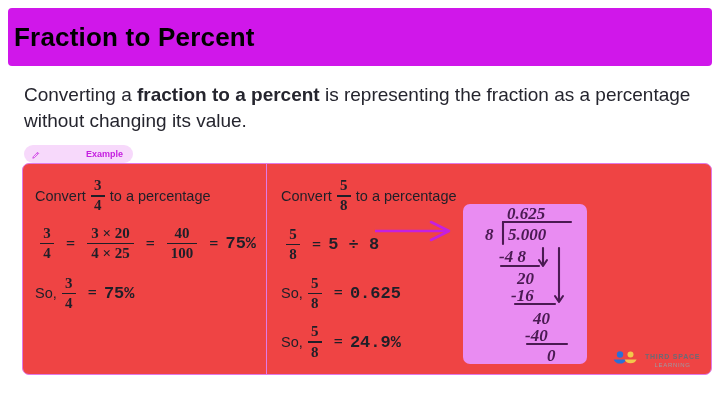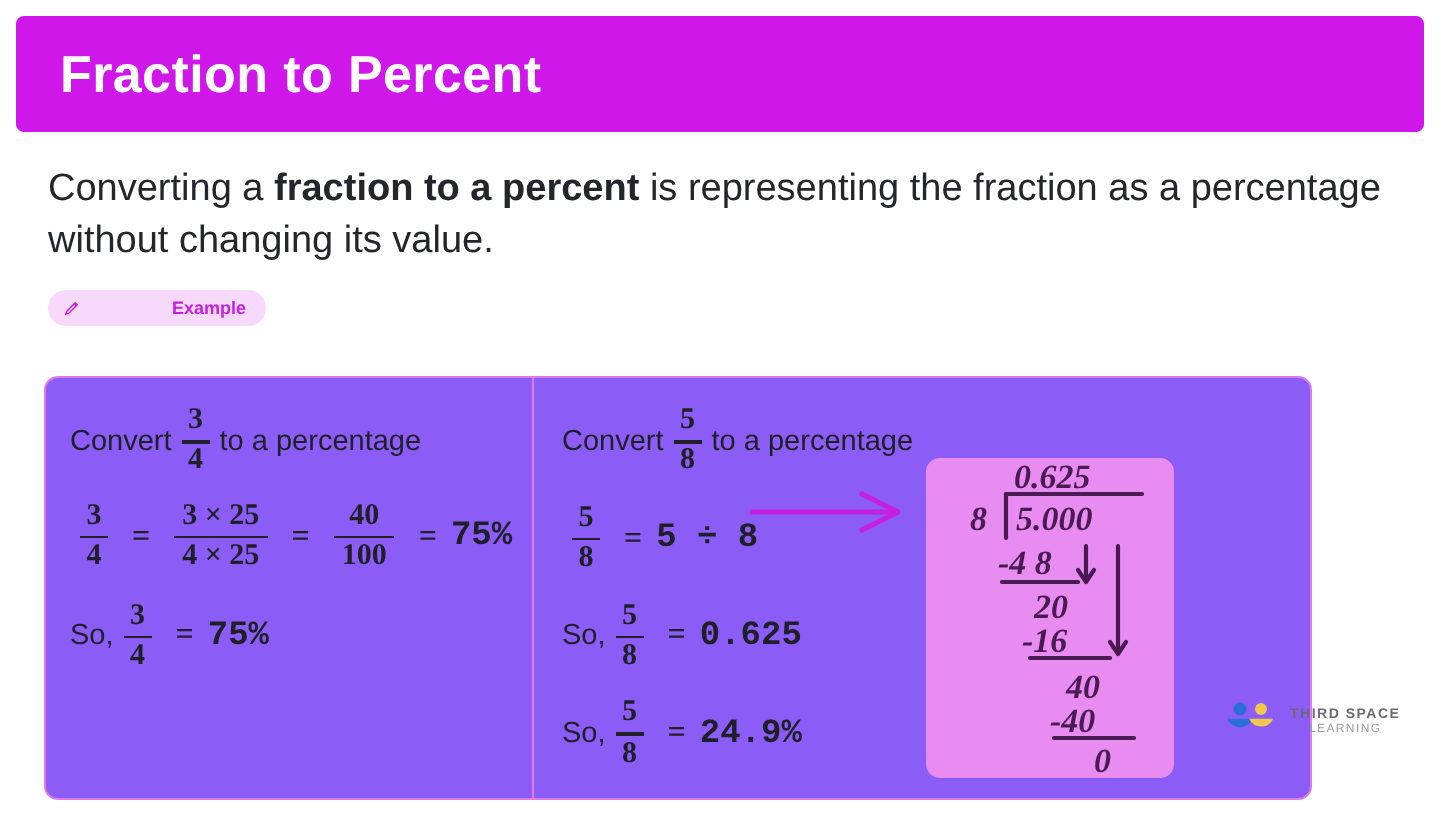--- a/index.html
+++ b/index.html
@@ -22,25 +22,25 @@
     left: 8px;
     top: 8px;
     width: 704px;
     height: 58px;
     background: #d017ea;
     border-radius: 4px;
     display: flex;
     align-items: center;
   }
   .header-title {
-    color: #ffffff;
+    color: #000000;
     font-size: 26px;
     font-weight: 700;
     letter-spacing: 0.2px;
-    padding-left: 22px;
+    padding-left: 6px;
   }
 
   
   .intro {
     position: absolute;
     left: 24px;
     top: 82px;
     width: 668px;
     font-size: 19px;
     line-height: 26px;
@@ -66,26 +66,26 @@
     font-size: 9px;
     font-weight: 700;
     margin-left: 42px;
   }
   .pencil-icon { display: block; }
 
   
   .panel {
     position: absolute;
     left: 22px;
-    top: 188px;
-    width: 634px;
+    top: 163px;
+    width: 690px;
     height: 212px;
     border: 1.4px solid #e07ae8;
     border-radius: 7px;
-    background: #8b5cf6;
+    background: #ef4444;
     box-sizing: border-box;
     display: flex;
   }
   .panel-col {
     position: relative;
     box-sizing: border-box;
   }
   .panel-col.left {
     width: 244px;
     border-right: 1.4px solid #e07ae8;
@@ -237,21 +237,21 @@
     </div>
 
     <div class="line row-eq">
       <span class="frac">
         <span class="num">3</span>
         <span class="bar"></span>
         <span class="den">4</span>
       </span>
       <span class="eq">=</span>
       <span class="frac wide">
-        <span class="num">3 × 25</span>
+        <span class="num">3 × 20</span>
         <span class="bar"></span>
         <span class="den">4 × 25</span>
       </span>
       <span class="eq">=</span>
       <span class="frac wide">
         <span class="num">40</span>
         <span class="bar"></span>
         <span class="den">100</span>
       </span>
       <span class="eq">=</span>

